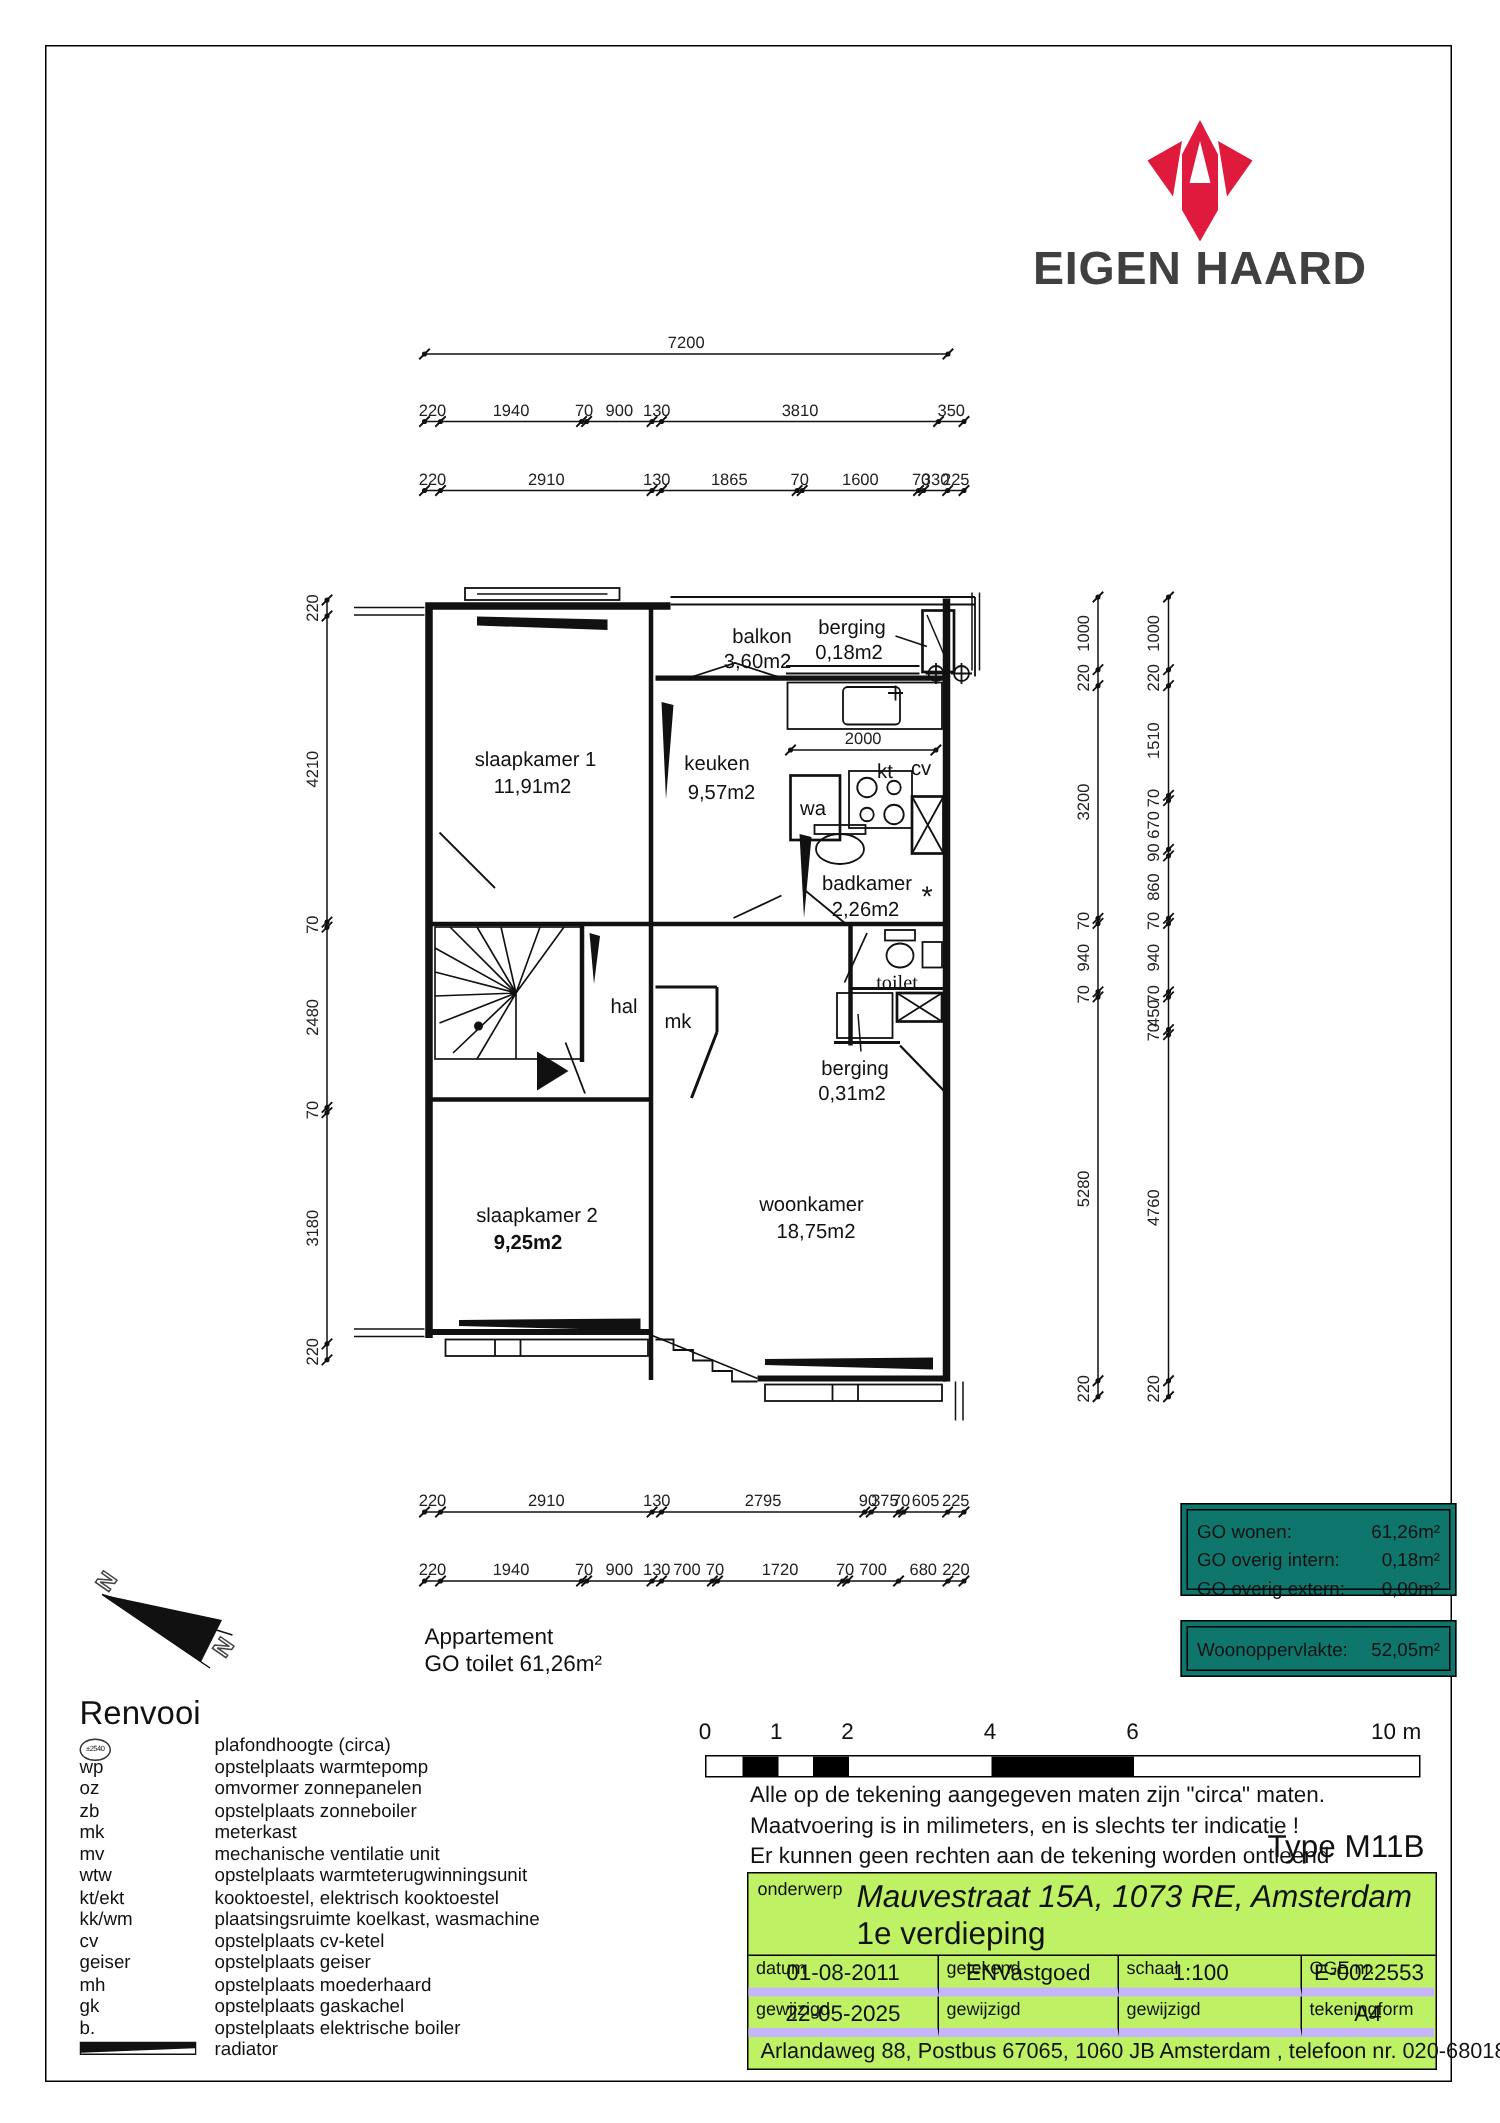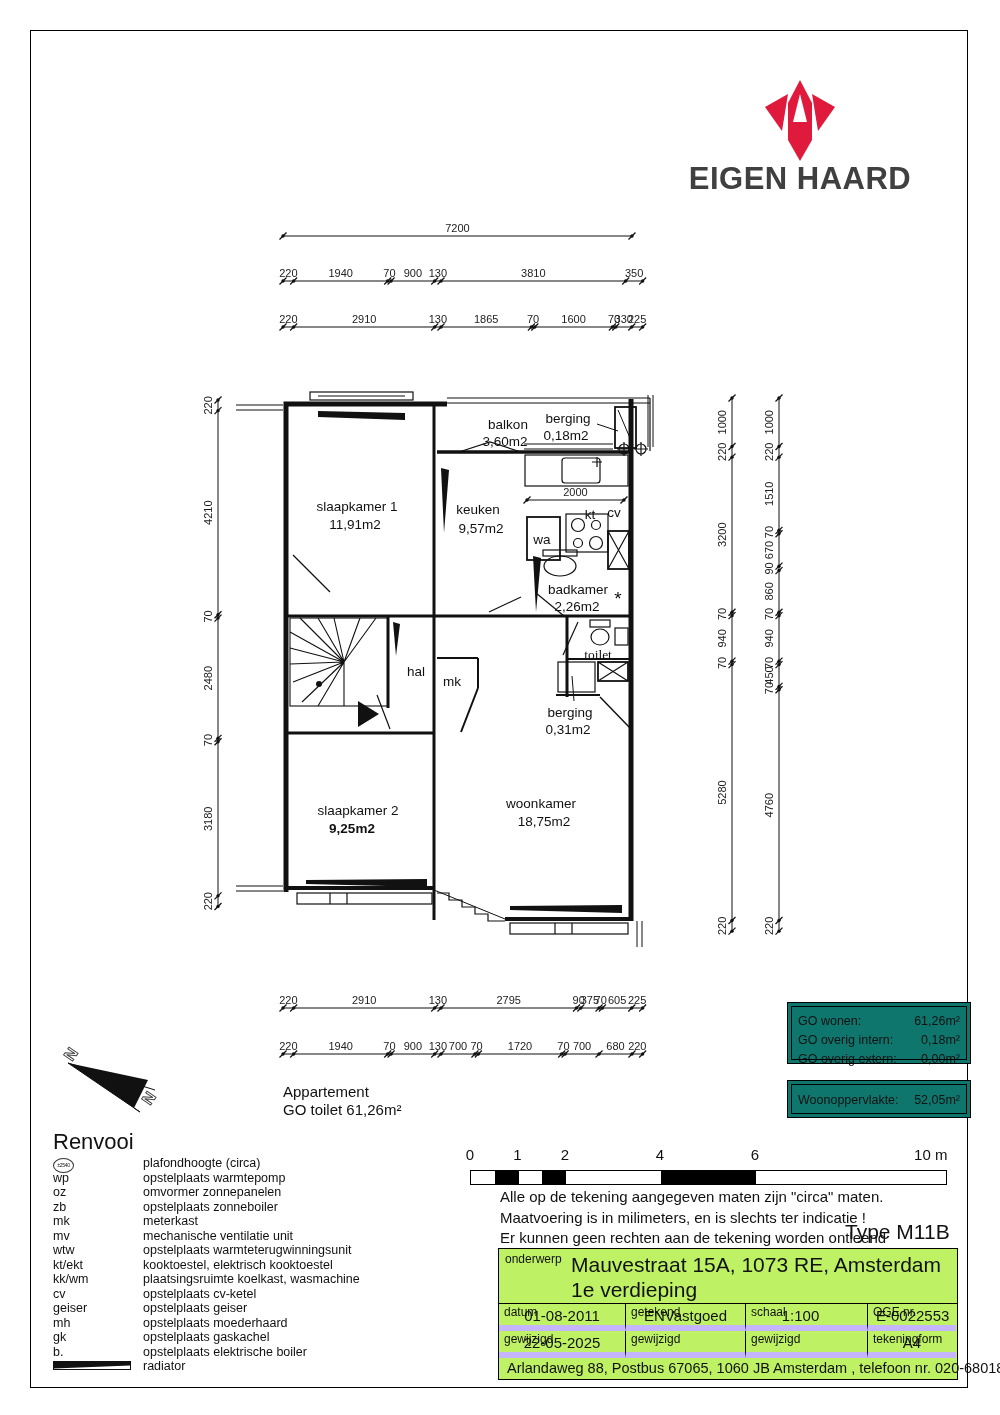--- a/index.html
+++ b/index.html
@@ -34,21 +34,21 @@
   #scale-labels div{position:absolute;top:1146px;transform:translateX(-50%);font-size:15px;white-space:nowrap;}
   .scalebar{position:absolute;left:470px;top:1170px;width:475px;height:13px;border:1.6px solid #000;background:#fff;}
   .scalebar div{position:absolute;top:0;height:100%;background:#000;}
   
   .notes{position:absolute;left:500px;top:1187px;font-size:15px;line-height:20.5px;}
   .type-label{position:absolute;left:845px;top:1220px;font-size:21px;white-space:nowrap;text-align:right;}
   
   .titleblock{position:absolute;left:498px;top:1248px;width:460px;border:1.6px solid #000;box-sizing:border-box;background:#bef264;}
   .tb-subject{position:relative;height:54px;border-bottom:1px solid #000;}
   .tb-subject .small{position:absolute;left:6px;top:3px;font-size:12px;}
-  .tb-subject .line1{position:absolute;left:72px;top:4px;font-size:21px;white-space:nowrap;}
+  .tb-subject .line1{position:absolute;left:72px;top:4px;font-size:21px;white-space:nowrap;font-style:italic;}
   .tb-subject .line2{position:absolute;left:72px;top:29px;font-size:21px;}
   .tb-grid{display:grid;grid-template-columns:127px 120px 122px 88px;}
   .tb-cell{border-right:1px solid #000;border-bottom:6px solid #c4b5fd;height:27px;position:relative;box-sizing:border-box;}
   .tb-cell:nth-child(4n){border-right:none;}
   .tb-cell .lab{position:absolute;left:5px;top:1px;font-size:12px;}
   .tb-cell .val{position:absolute;left:0;right:0;bottom:1px;font-size:15px;text-align:center;}
   .tb-cell .val.right{padding-right:12px;}
   .tb-cell .val.left{text-align:left;padding-left:8px;}
   .tb-footer{height:21px;line-height:21px;font-size:14.5px;padding-left:8px;white-space:nowrap;}
 </style>

